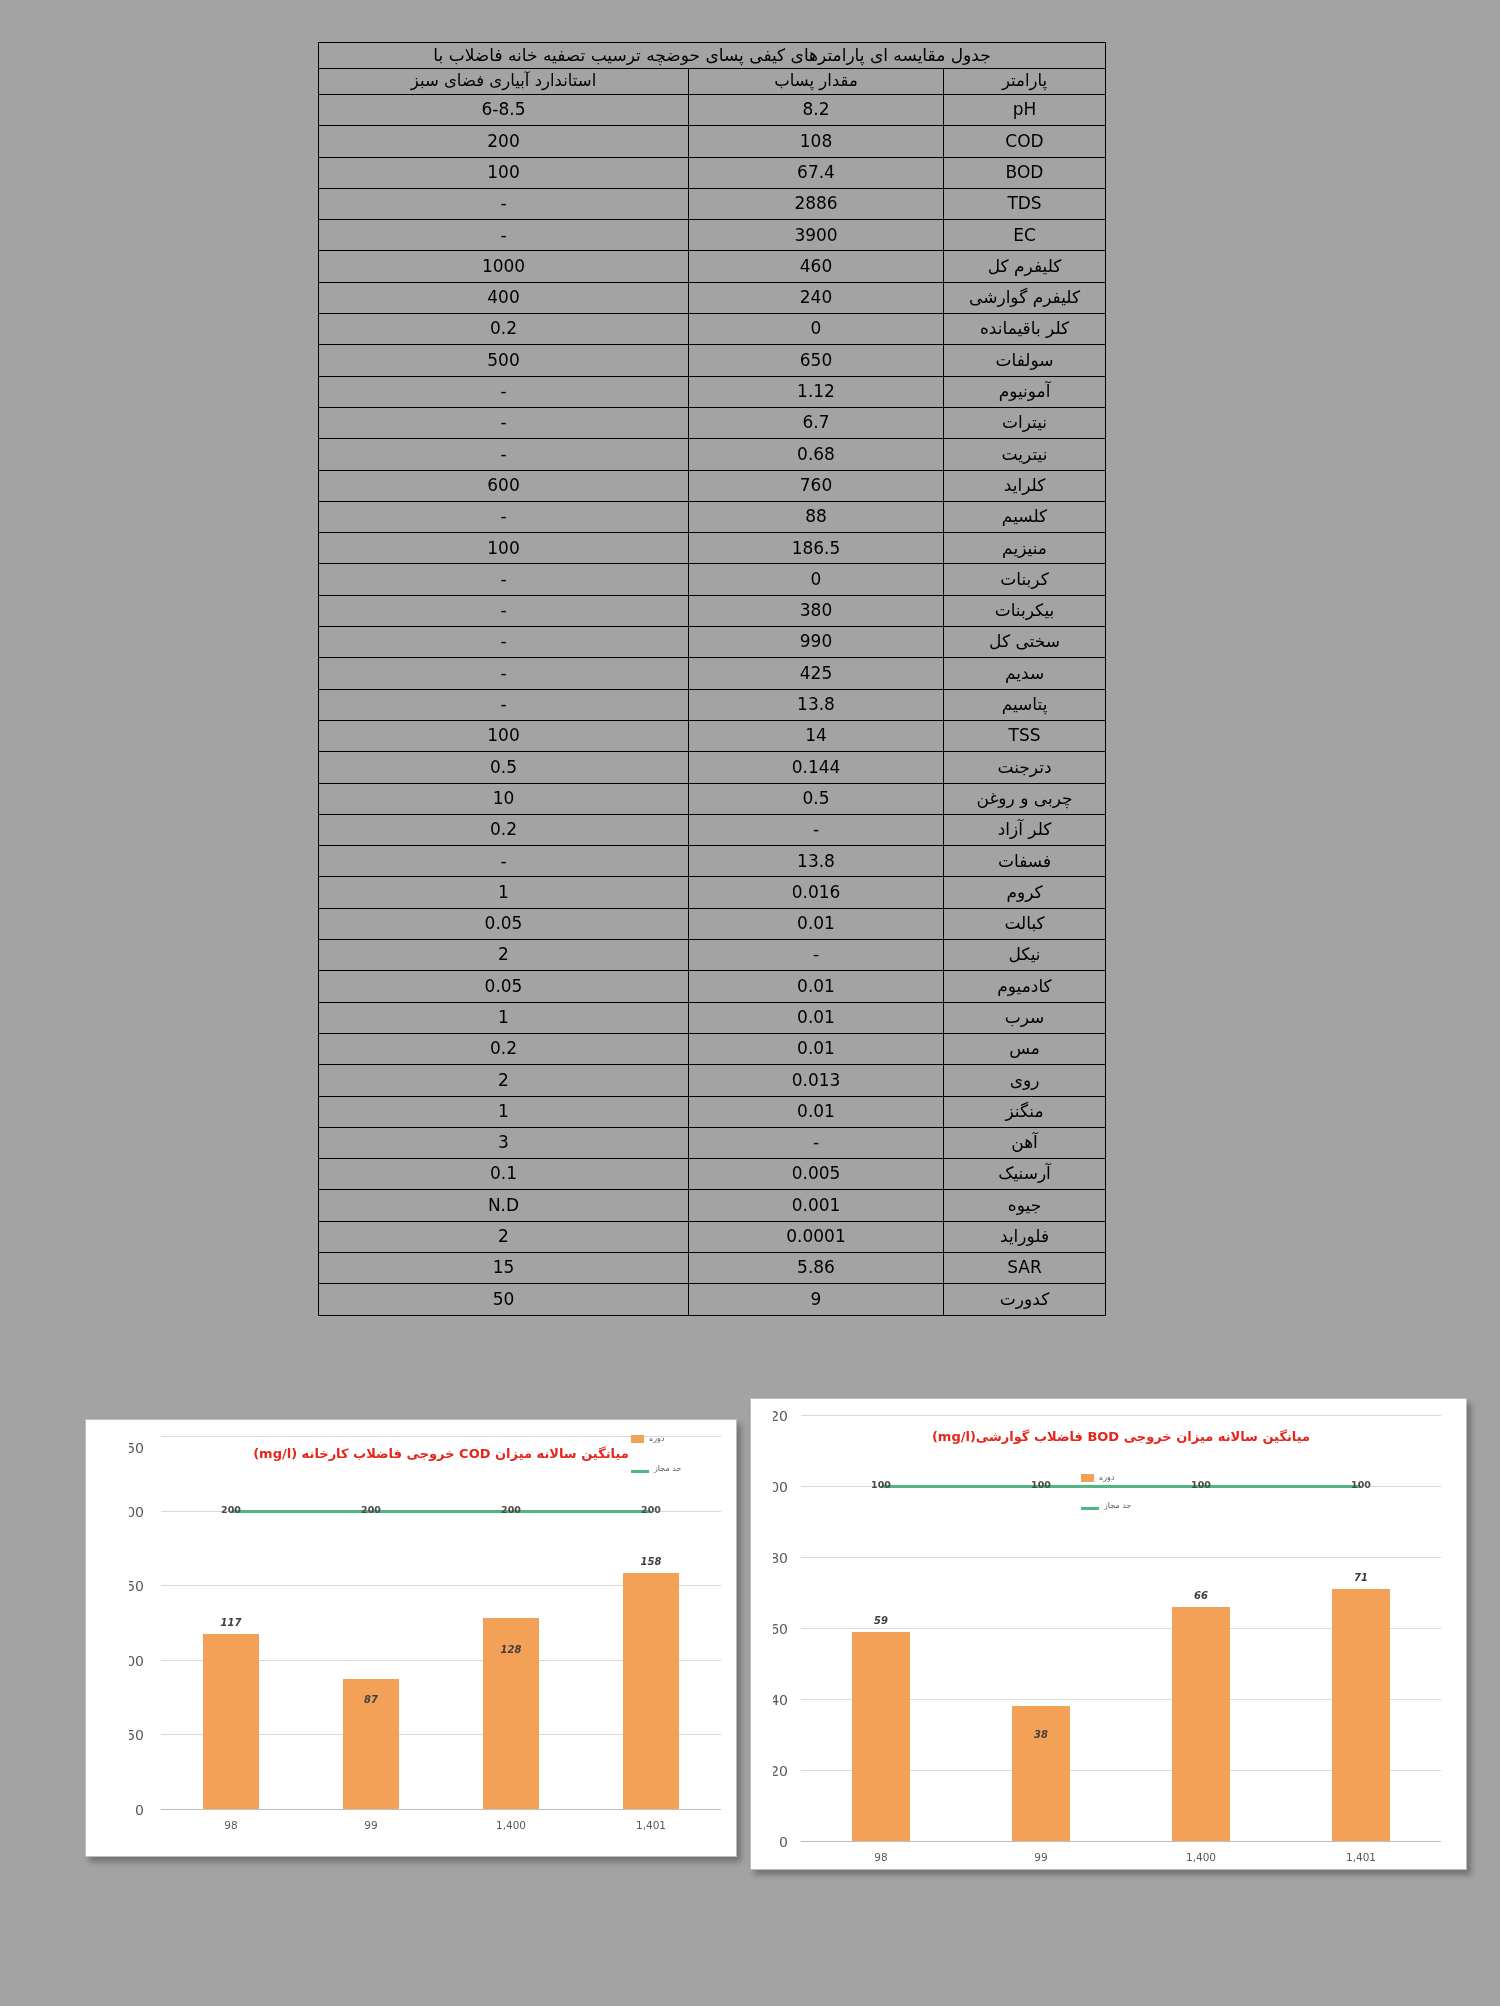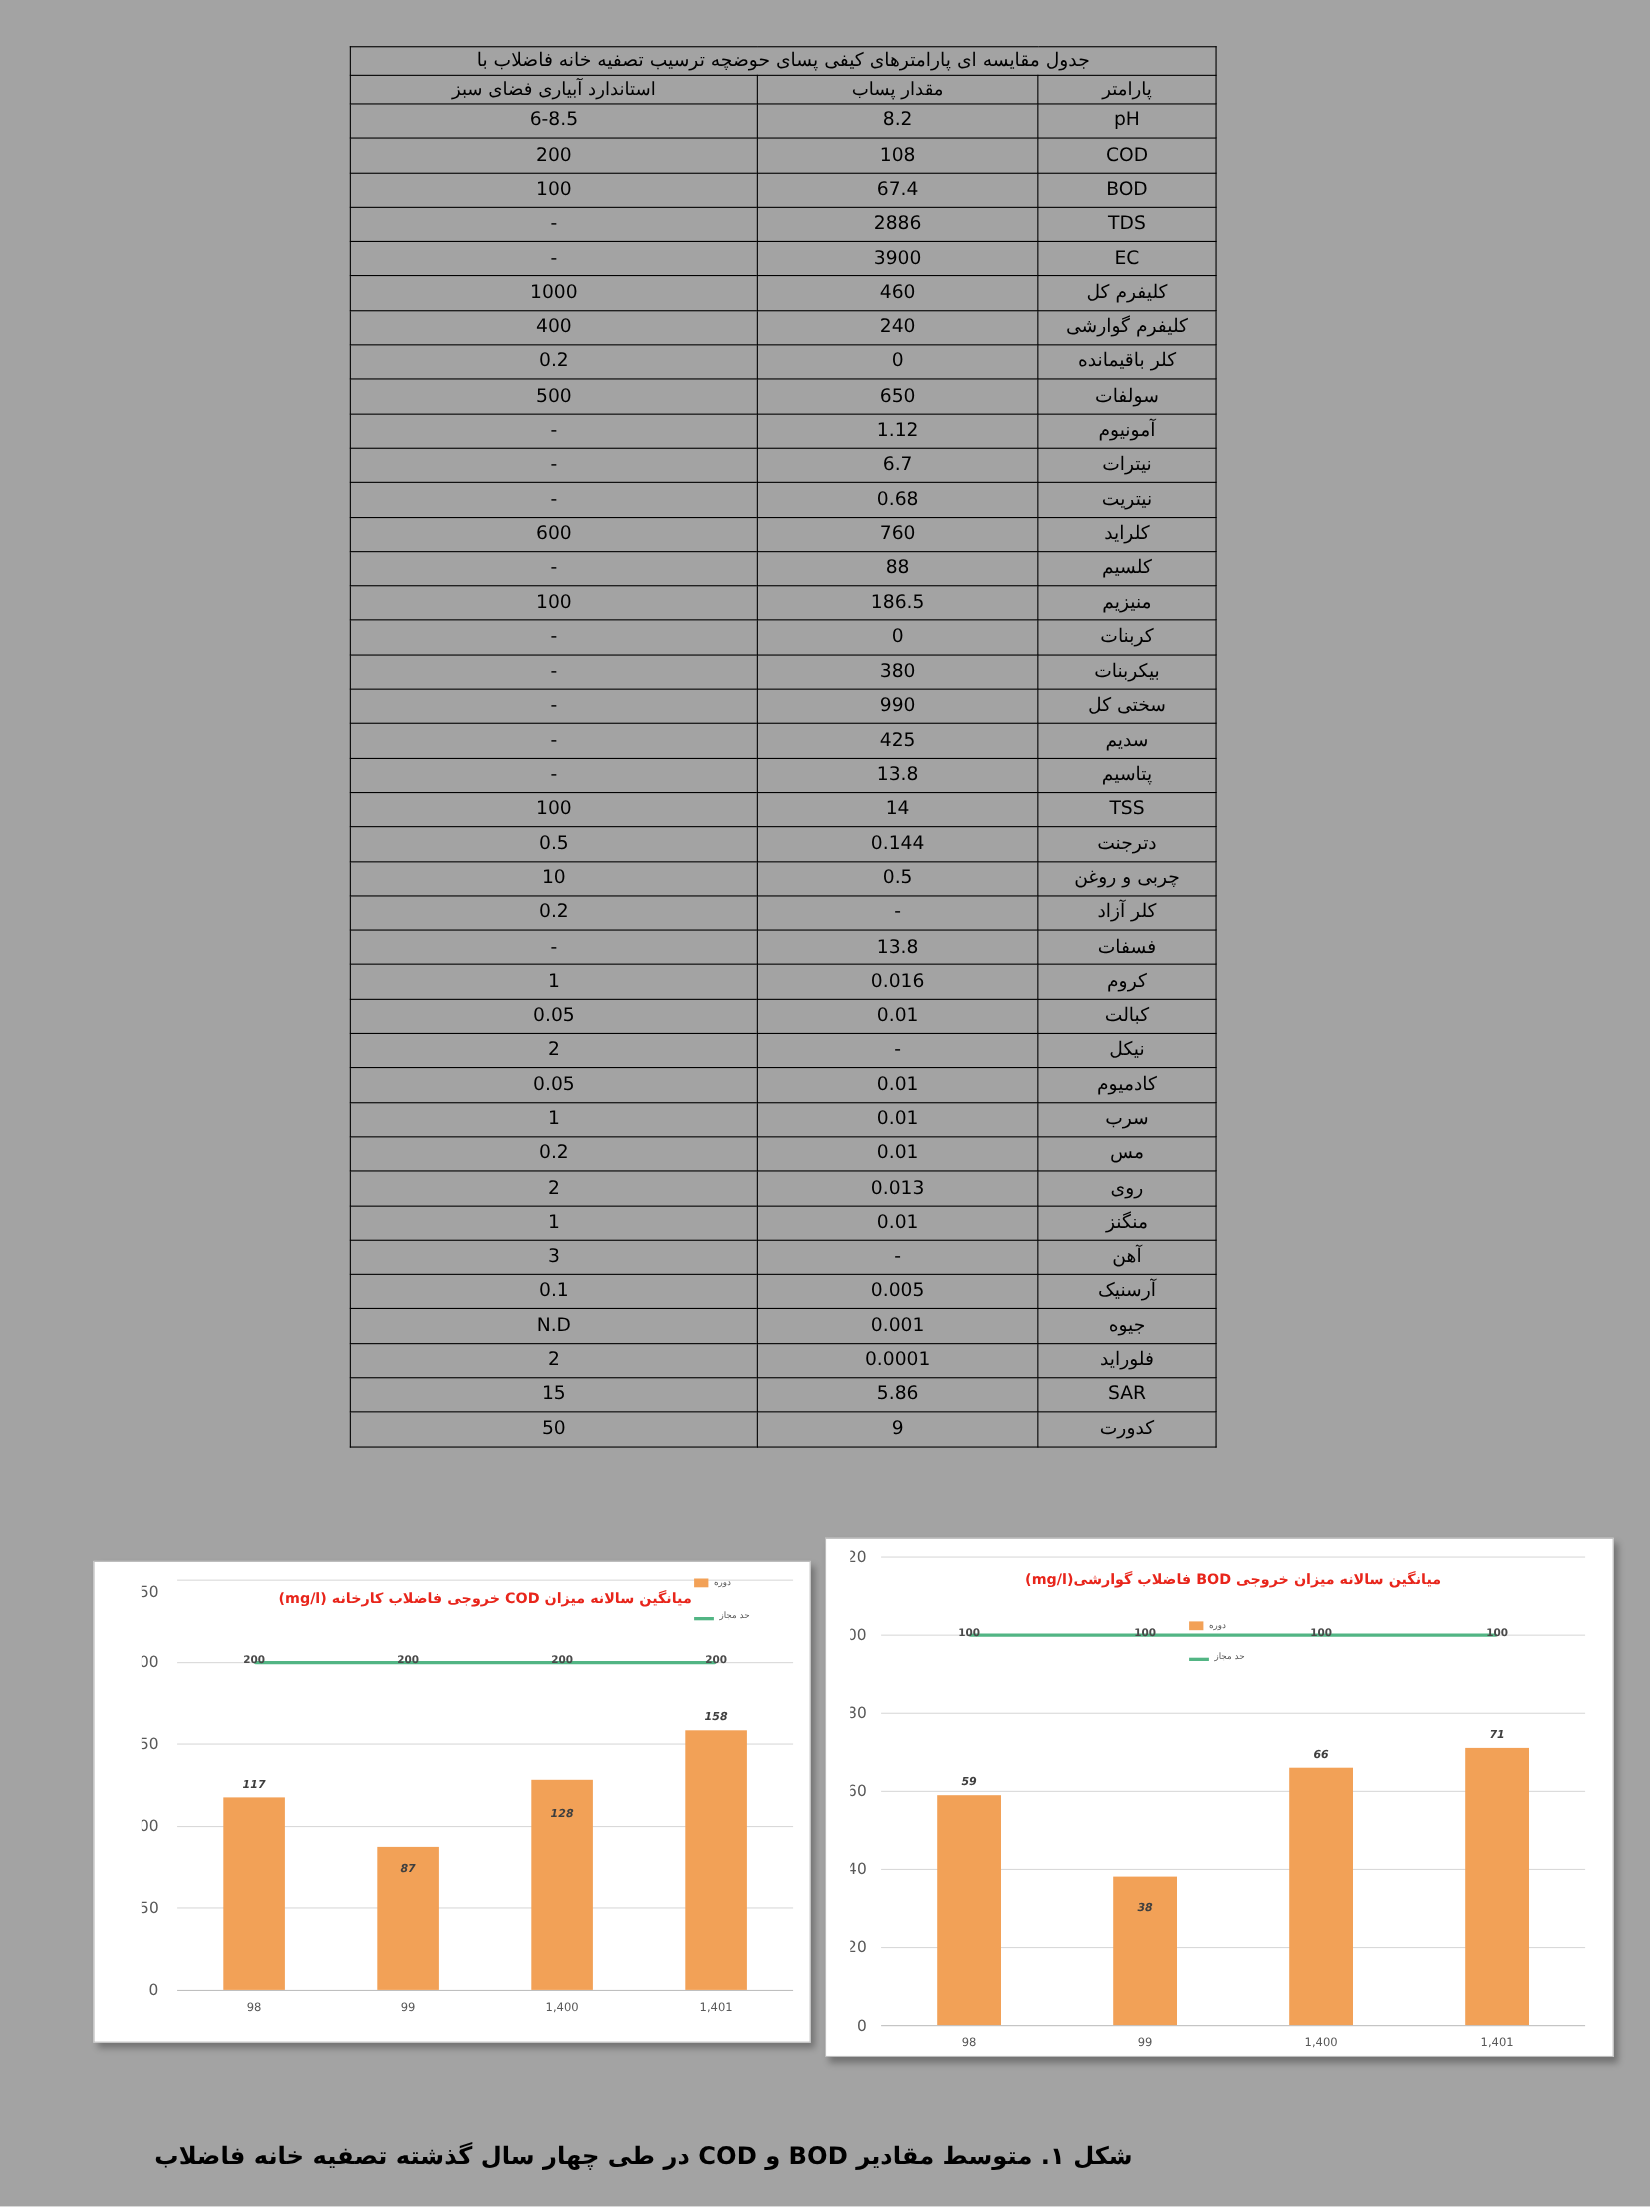--- a/index.html
+++ b/index.html
@@ -343,14 +343,13 @@
       <div class="legend-row" style="left: 330px; top: 74px;">
         <span>دوره</span>
         <span class="legend-swatch" style="background: rgb(242, 161, 87);"></span>
       </div>
       <div class="legend-row" style="left: 330px; top: 102px;">
         <span>حد مجاز</span>
         <span class="legend-line" style="background: rgb(82, 181, 132);"></span>
       </div>
     </div>
 
-  <div class="fcap">شکل ۱. متوسط مقادیر BOD و COD در طی چهار سال گذشته تصفیه خانه فاضلاب</div>
 </div>
 
 </body></html>

